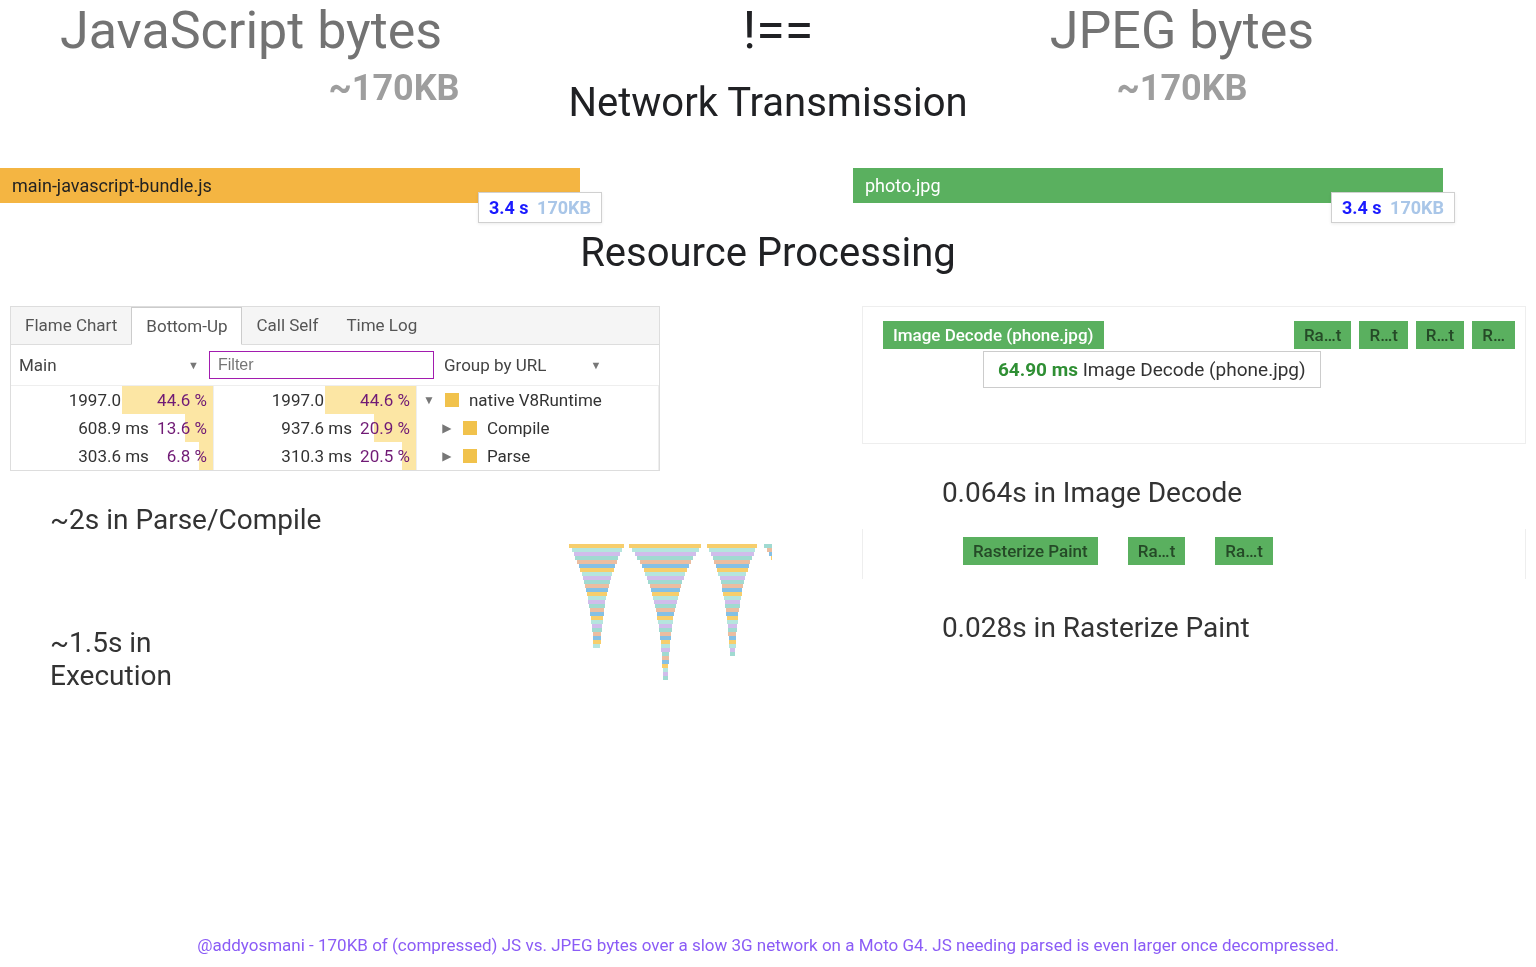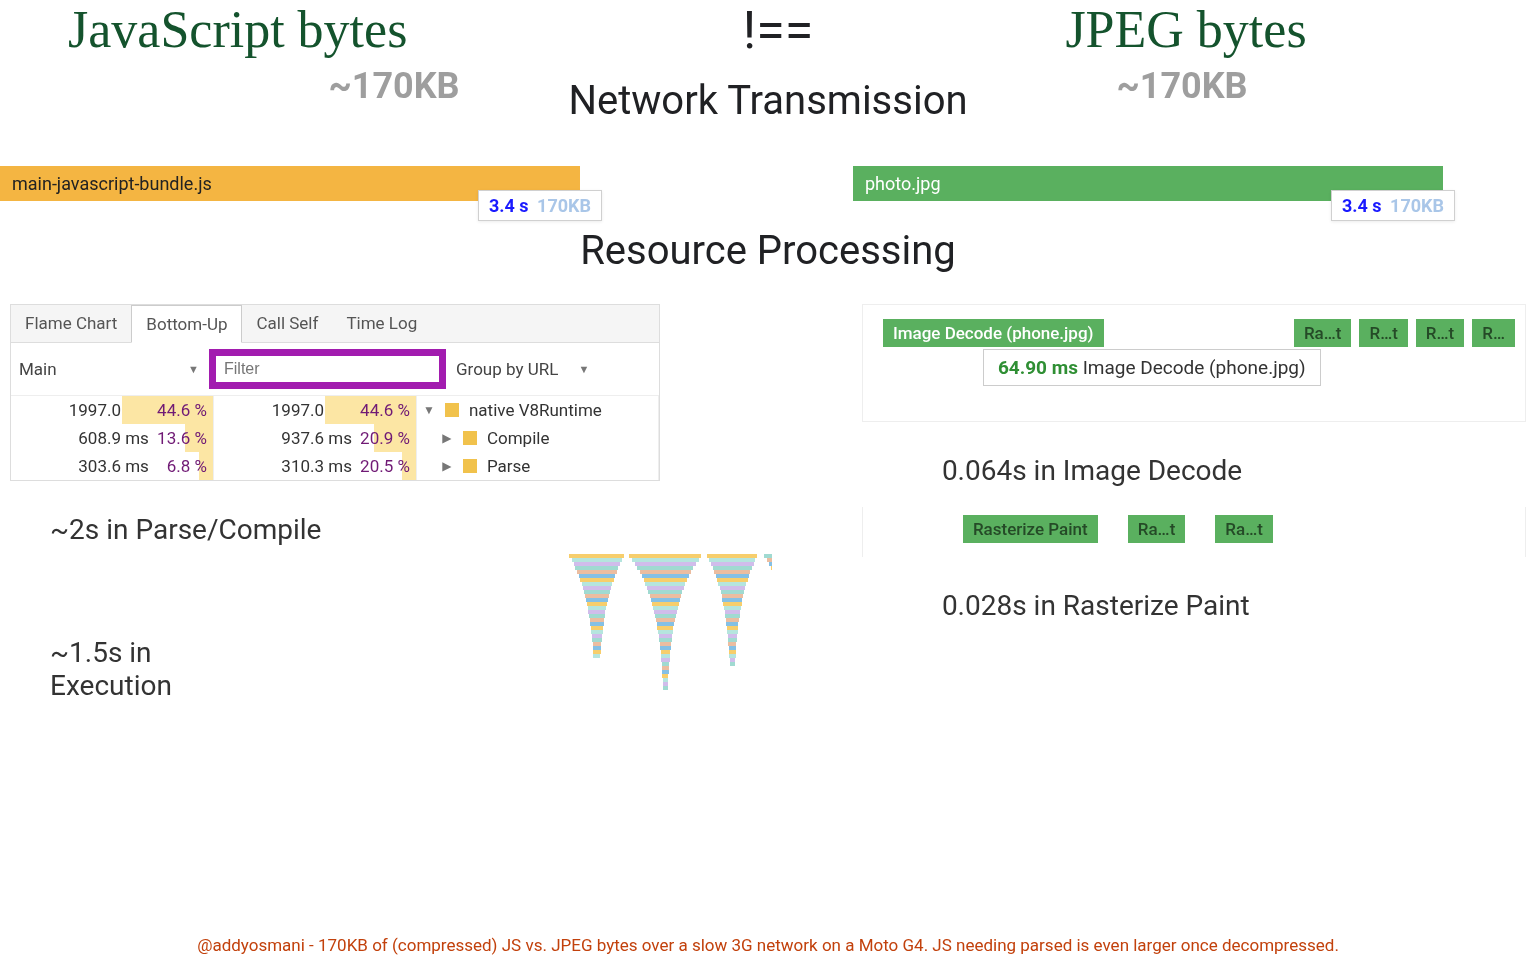--- a/index.html
+++ b/index.html
@@ -10,21 +10,21 @@
     background: #fff;
     width: 1536px;
     height: 967px;
     color: #333;
     position: relative;
   }
   .headings { display:flex; justify-content:space-between; align-items:flex-start; padding: 0 40px 0 60px; }
   .headings .col { flex:1; text-align:center; }
   .headings .col.left { text-align:left; }
   .headings .col.right { text-align:center; }
-  .big { font-size:52px; font-weight:400; color:#14532d; margin:0 0 6px 8px;font-family:Liberation Serif, serif; }
+  .big { font-size:52px; font-weight:400; color:#737373; margin:0 0 6px 0; }
   .neq { font-size:52px; font-weight:400; color:#202124; text-align:center; }
   .size { font-size:36px; font-weight:700; color:#9e9e9e; }
   .section-title { font-size:40px; font-weight:400; color:#202124; text-align:center; margin:10px 0 30px 0; }
 
   .bars-row { display:flex; gap:170px; padding: 12px 0 0 0; }
   .bar-wrap { flex:1; position:relative; }
   .js-bar { background:#f4b542; height:35px; display:flex; align-items:center; padding-left:12px; font-size:18px; color:#222; width:580px; }
   .jpeg-bar { background:#5ab05f; height:35px; display:flex; align-items:center; padding-left:12px; font-size:18px; color:#fff; width:590px; margin-left:0; }
   .tooltip {
     position:absolute; background:#fff; border:1px solid #d0d0d0;
@@ -37,22 +37,22 @@
   .processing-row { display:flex; gap:90px; padding: 0 10px 0 10px; margin-top:20px; }
   .processing-col { flex:1; }
 
   
   .devtools { border:1px solid #ddd; width:650px; font-size:17px; color:#333; }
   .tabs { display:flex; background:#f5f5f5; border-bottom:1px solid #ddd; }
   .tabs .tab { padding:8px 14px; color:#555; cursor:default; }
   .tabs .tab.active { background:#fff; border:1px solid #ccc; border-bottom:1px solid #fff; margin-bottom:-1px; }
   .filter-row { display:flex; background:#fff; padding:6px 8px; gap:10px; align-items:center; border-bottom:1px solid #eee; }
   .filter-row .sel { flex:0 0 180px; display:flex; justify-content:space-between; align-items:center; color:#444; }
-  .filter-row input { flex:0 0 160px; padding:4px 8px; font-size:16px; border:7px solid #a21caf; }
-  .filter-row .group { display:flex; align-items:center; gap:20px; color:#444; }
+  .filter-row input { flex:0 0 160px; padding:4px 8px; font-size:16px; border:1px solid #a21caf; }
+  .filter-row .group { display:flex; align-items:center; gap:44px; color:#444; }
   .dt-table { width:100%; border-collapse:collapse; }
   .dt-table th { text-align:left; font-weight:400; background:#f5f5f5; border:1px solid #e4e4e4; padding:6px 8px; font-size:16px; color:#444;}
   .dt-table td { padding:4px 6px; border-right:1px solid #eee; font-size:17px; }
   .time-cell { text-align:right; padding-right:4px; position:relative; }
   .ms { display:inline-block; width:90px; text-align:right; }
   .pct { display:inline-block; width:58px; text-align:right; color:#701a75; position:relative; z-index:2; }
   .bar-bg { position:absolute; top:0; bottom:0; background:#fce6a4; z-index:1; right:0; }
   .row1 .bar-bg.s { width:45%; } .row1 .bar-bg.t { width:45%; }
   .row2 .bar-bg.s { width:14%; } .row2 .bar-bg.t { width:21%; }
   .row3 .bar-bg.s { width:7%; }  .row3 .bar-bg.t { width:7%; }
@@ -62,33 +62,33 @@
 
   .summary-text { font-size:28px; color:#333; margin:32px 0 10px 40px; }
   .summary-text.right { margin-left:80px; }
 
   
   .flame { width:260px; height:150px; margin-left:340px; margin-top:-10px; position:relative; overflow:hidden; }
   .flame-col { position:absolute; top:0; }
   .flame-col div { height:4px; margin-bottom:0px; }
 
   
-  .decode-wrap { position:relative; height:118px; border:1px solid #eee; }
+  .decode-wrap { position:relative; height:138px; border:1px solid #eee; }
   .track { position:absolute; top:14px; left:20px; right:10px; display:flex; gap:8px; align-items:center; }
   .green-pill { background:#5ab05f; color:#254a27; font-size:17px; padding:4px 10px; white-space:nowrap; font-weight:500;}
   .decode-tip {
     position:absolute; top:44px; left:120px; background:#fff; border:1px solid #ccc;
     padding:6px 14px; font-size:19px; color:#333;
   }
   .decode-tip .ms-val { color:#2f8f34; font-weight:700; }
 
   .raster-wrap { position:relative; height:50px; border-left:1px solid #eee; border-right:1px solid #eee; margin-top:20px; }
   .raster-track { position:absolute; top:8px; left:100px; display:flex; gap:30px; }
 
-  .footer { position:absolute; bottom:12px; left:0; right:0; text-align:center; font-size:17px; color:#c2410c; }
+  .footer { position:absolute; bottom:12px; left:0; right:0; text-align:center; font-size:17px; color:#8b5cf6; }
   .caret { font-size:11px; color:#777; }
 </style>
 </head>
 <body>
 
 <div class="headings">
   <div class="col left">
     <div class="big">JavaScript bytes</div>
     <div class="size" style="text-align:center; margin-left:40px;">~170KB</div>
   </div>

